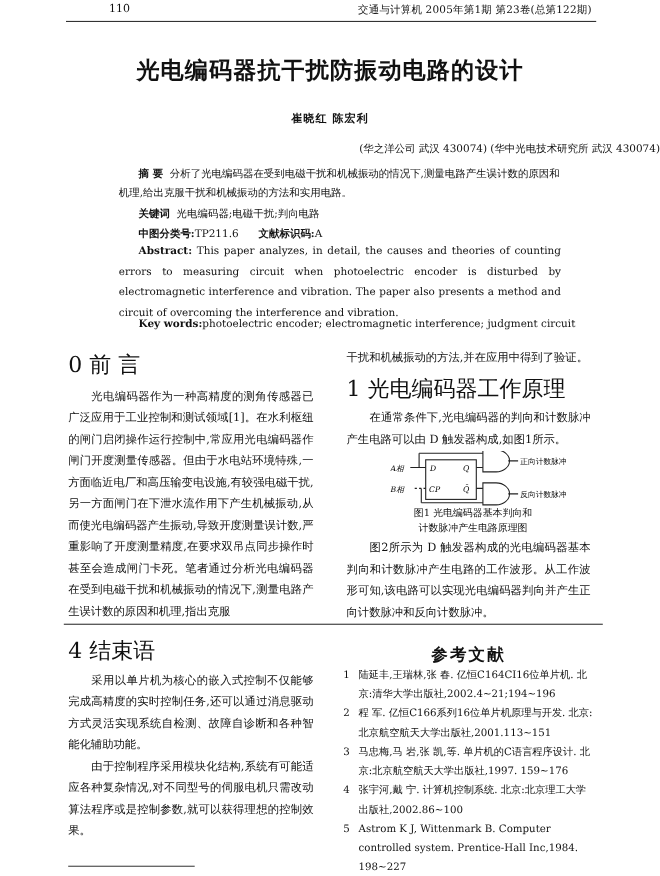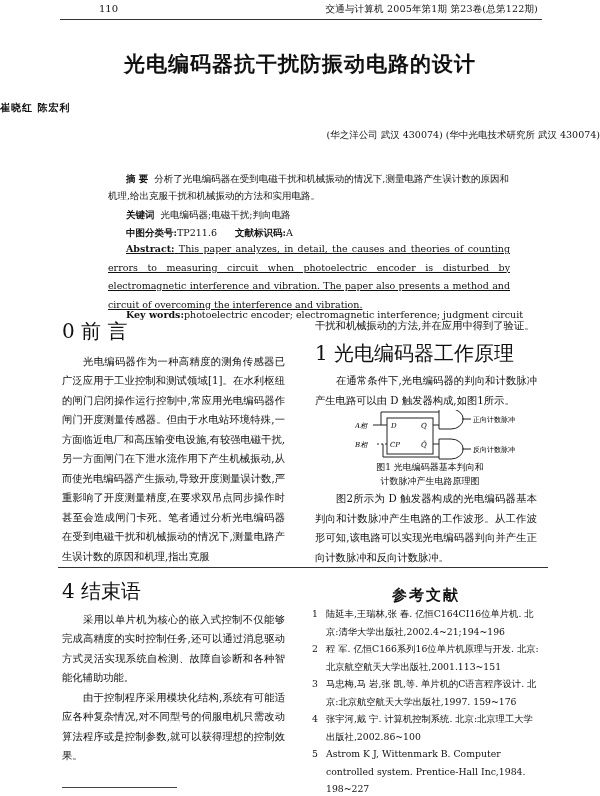--- a/index.html
+++ b/index.html
@@ -3,27 +3,27 @@
 <meta charset="utf-8">
 <style>
   html, body { margin:0; padding:0; background:#fff; }
   body { width:600px; height:796px; position:relative; overflow:hidden;
          font-family:"DejaVu Serif","Liberation Serif",serif; color:#111; }
   .abs { position:absolute; }
   .hdr-page { left:63px; top:3px; font-size:10px;margin-left:36px; }
   .hdr-journal { right:62px; top:3px; font-size:9.5px; letter-spacing:0.2px;margin-left:12px; }
   .hdr-rule { left:60px; top:19px; width:482px; height:0; border-top:1.5px solid #333; }
   .title { left:0; width:600px; top:50px; text-align:center; font-size:21px; font-weight:bold; letter-spacing:1px; }
-  .authors { left:0; width:600px; top:101px; font-size:10px; font-weight:bold; letter-spacing:1px; }
+  .authors { left:0; width:600px; top:101px; text-align:center; font-size:10px; font-weight:bold; letter-spacing:1px; }
   .affil { left:0; width:600px; top:129px; text-align:right; font-size:9.5px; }
-  .abs-block { left:108px; width:402px; font-size:9.5px; line-height:17px;margin-top:20px; }
+  .abs-block { left:108px; width:402px; font-size:9.5px; line-height:17px; }
   .abs-cn { top:150px; text-indent:18px; }
   .kw-cn { top:186px; padding-left:18px; }
   .cls-cn { top:204px; padding-left:18px; }
-  .abs-en { top:220px; text-indent:18px; text-align:justify; line-height:18.5px; font-size:9.5px;text-decoration:underline; }
+  .abs-en { top:220px; text-indent:18px; text-align:justify; line-height:18.5px; font-size:9.5px; }
   .kw-en { top:286px; padding-left:18px; font-size:9.5px; }
   .lbl { font-weight:bold; }
   .sec-h { font-size:20px; }
   .col { font-size:10.3px; line-height:19.5px; text-align:justify; }
   .left-col { left:62px; width:223px; }
   .right-col { left:315px; width:222px; }
   .p-indent { text-indent:21px; margin:0; }
   .fig { left:355px; top:410px; width:190px; height:50px; }
   .fig-cap { left:330px; top:460px; width:200px; text-align:center; font-size:9px; line-height:14px; }
   .mid-rule { left:58px; top:567px; width:490px; height:0; border-top:1px solid #333; }

